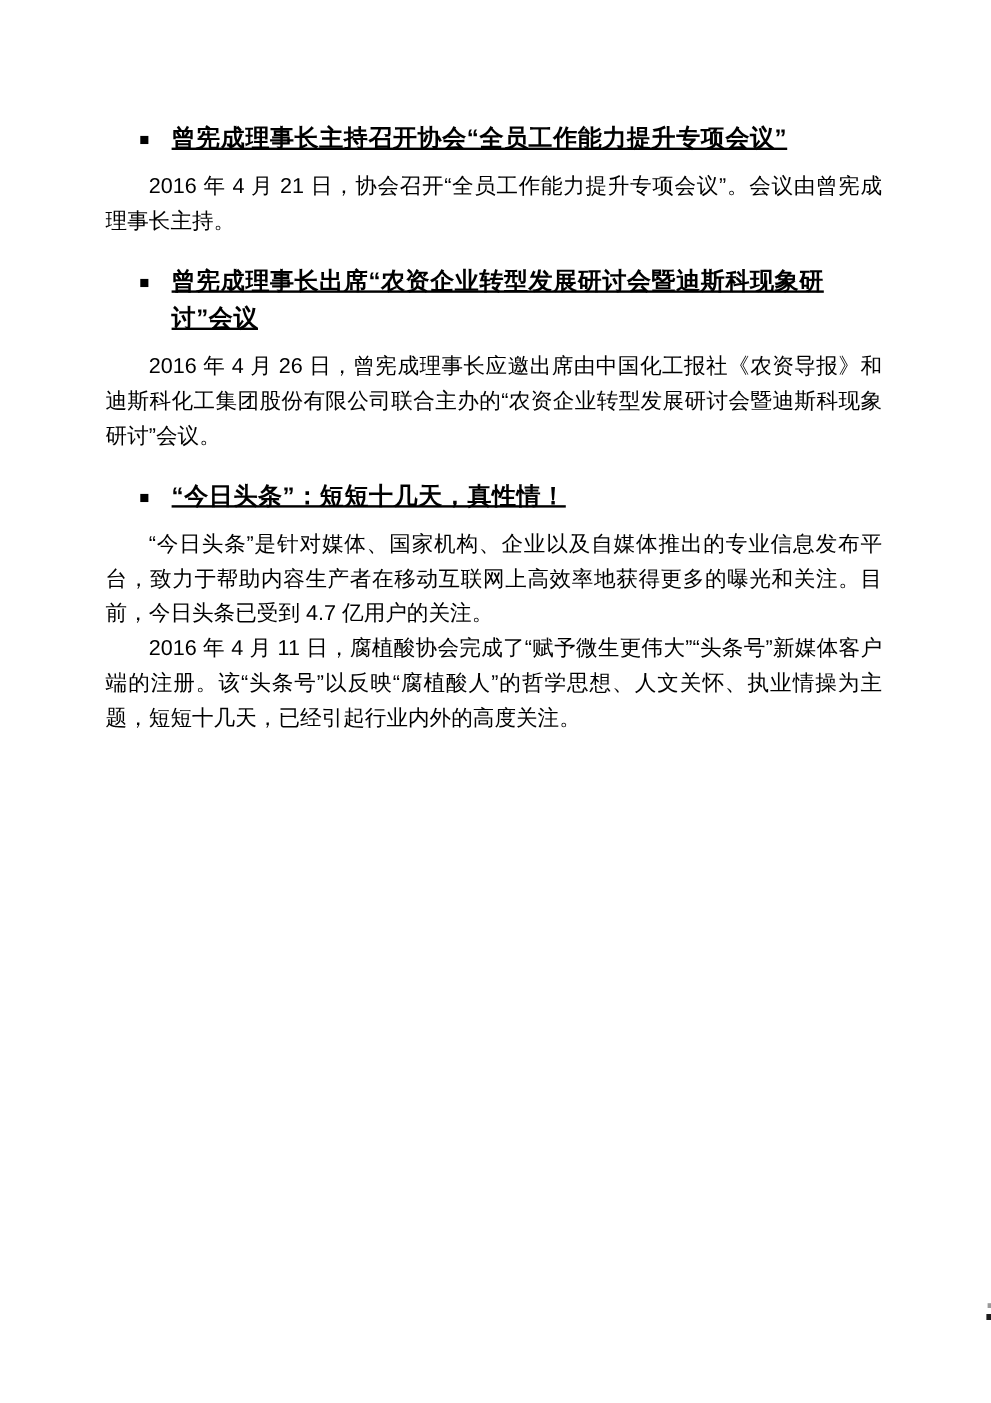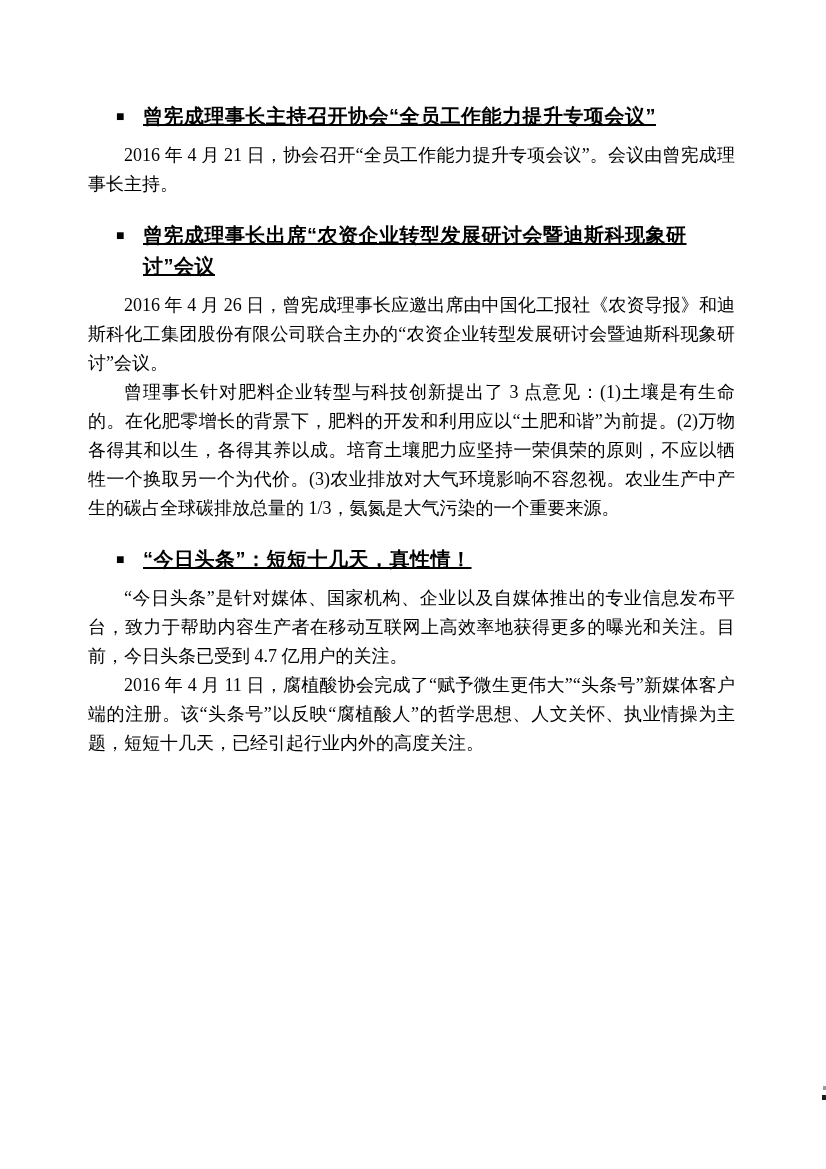--- a/index.html
+++ b/index.html
@@ -34,22 +34,22 @@
     line-height: 31px;
   }
   .head-text { flex: 1; text-decoration: underline; }
   p.body {
     margin: 0;
     font-size: 18px;
     line-height: 29px;
     text-align: justify;
     text-indent: 2em;
   }
-  .sans  { font-family: Liberation Serif, serif; }
-  .serif { font-family: Liberation Serif, serif; }
+  .sans  { font-family: Liberation Sans, sans-serif; }
+  .serif { font-family: Liberation Sans, sans-serif; }
   .speck {
     position: absolute;
     right: 0;
   }
   .speck-1 { top: 1086px; width: 3px; height: 4px; background: #9a9a9a; }
   .speck-2 { top: 1095px; width: 4px; height: 5px; background: #1c1c1c; }
 </style>
 </head>
 <body>
 
@@ -63,21 +63,20 @@
       </h2>
       <p class="body sans">2016 年 4 月 21 日，协会召开“全员工作能力提升专项会议”。会议由曾宪成理事长主持。</p>
     </section>
 
     <section class="sec">
       <h2 class="sec-head">
         <span class="bullet">■</span>
         <span class="head-text">曾宪成理事长出席“农资企业转型发展研讨会暨迪斯科现象研讨”会议</span>
       </h2>
       <p class="body serif">2016 年 4 月 26 日，曾宪成理事长应邀出席由中国化工报社《农资导报》和迪斯科化工集团股份有限公司联合主办的“农资企业转型发展研讨会暨迪斯科现象研讨”会议。</p>
-      <p class="body serif">曾理事长针对肥料企业转型与科技创新提出了 3 点意见：(1)土壤是有生命的。在化肥零增长的背景下，肥料的开发和利用应以“土肥和谐”为前提。(2)万物各得其和以生，各得其养以成。培育土壤肥力应坚持一荣俱荣的原则，不应以牺牲一个换取另一个为代价。(3)农业排放对大气环境影响不容忽视。农业生产中产生的碳占全球碳排放总量的 1/3，氨氮是大气污染的一个重要来源。</p>
     </section>
 
     <section class="sec">
       <h2 class="sec-head">
         <span class="bullet">■</span>
         <span class="head-text">“今日头条”：短短十几天，真性情！</span>
       </h2>
       <p class="body serif">“今日头条”是针对媒体、国家机构、企业以及自媒体推出的专业信息发布平台，致力于帮助内容生产者在移动互联网上高效率地获得更多的曝光和关注。目前，今日头条已受到 4.7 亿用户的关注。</p>
       <p class="body serif">2016 年 4 月 11 日，腐植酸协会完成了“赋予微生更伟大”“头条号”新媒体客户端的注册。该“头条号”以反映“腐植酸人”的哲学思想、人文关怀、执业情操为主题，短短十几天，已经引起行业内外的高度关注。</p>
     </section>

